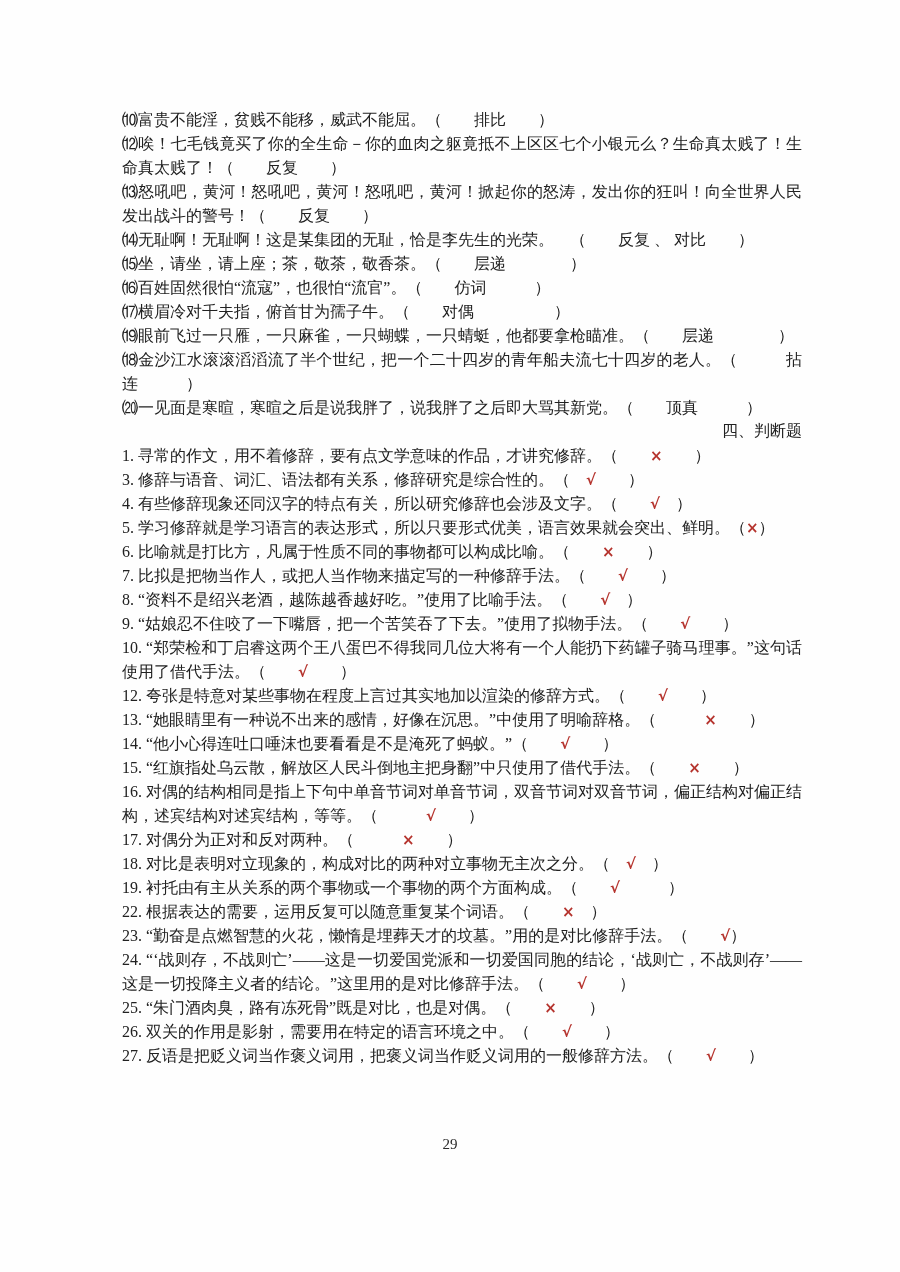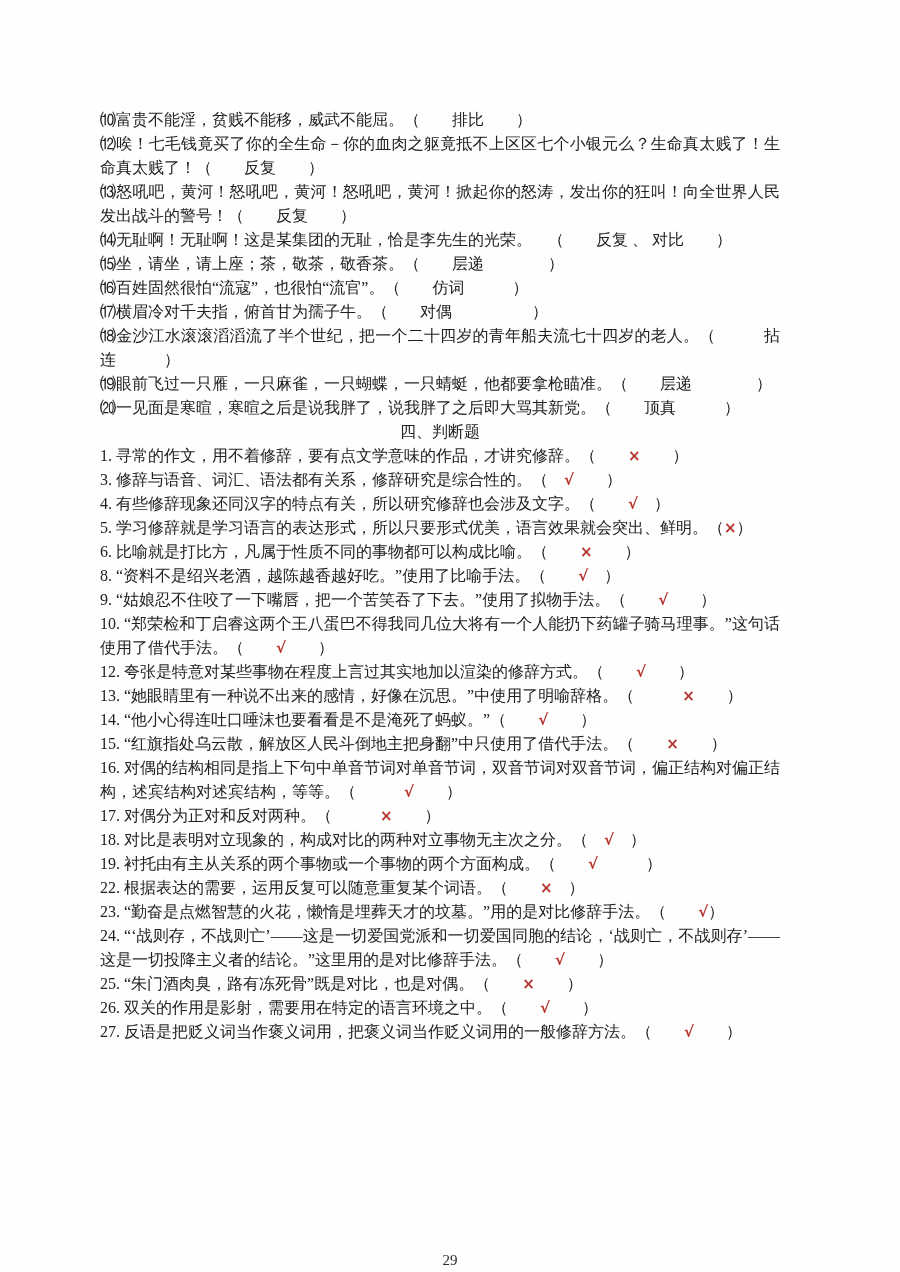--- a/index.html
+++ b/index.html
@@ -10,72 +10,74 @@
   .page {
     position: relative;
     width: 900px;
     height: 1272px;
     background: #fefefe;
     overflow: hidden;
     font-family: "Liberation Serif", serif;
   }
   .content {
     position: absolute;
-    left: 100px;
+    left: 122px;
     top: 108px;
     width: 680px;
     font-size: 16px;
     line-height: 24px;
     color: #212121;
     text-align: justify;
   }
   p.line {
     margin: 0;
     padding: 0;
   }
   p.line.heading {
-    text-align: center;
+    text-align: right;
+    font-family: Liberation Mono, monospace;
   }
   .mark {
     color: var(--answer-red, #b5342e);
     font-family: "DejaVu Sans", sans-serif;
     font-weight: bold;
     font-size: 15px;
   }
   .page-number {
     position: absolute;
-    top: 1252px;
+    top: 1136px;
     left: 0;
     width: 900px;
     text-align: center;
     font-size: 15px;
     color: #2a2a2a;
   }
 </style>
 </head>
 <body>
 
 <div class="page">
   <div class="content">
       <p class="line"><span>⑽富贵不能淫，贫贱不能移，威武不能屈。（　　排比　　）</span></p>
       <p class="line"><span>⑿唉！七毛钱竟买了你的全生命－你的血肉之躯竟抵不上区区七个小银元么？生命真太贱了！生命真太贱了！（　　反复　　）</span></p>
       <p class="line"><span>⒀怒吼吧，黄河！怒吼吧，黄河！怒吼吧，黄河！掀起你的怒涛，发出你的狂叫！向全世界人民发出战斗的警号！（　　反复　　）</span></p>
       <p class="line"><span>⒁无耻啊！无耻啊！这是某集团的无耻，恰是李先生的光荣。　（　　反复 、 对比　　）</span></p>
       <p class="line"><span>⒂坐，请坐，请上座；茶，敬茶，敬香茶。（　　层递　　　　）</span></p>
       <p class="line"><span>⒃百姓固然很怕“流寇”，也很怕“流官”。（　　仿词　　　）</span></p>
       <p class="line"><span>⒄横眉冷对千夫指，俯首甘为孺子牛。（　　对偶　　　　　）</span></p>
+      <p class="line"><span>⒆眼前飞过一只雁，一只麻雀，一只蝴蝶，一只蜻蜓，他都要拿枪瞄准。（　　层递　　　　）</span></p>
       <p class="line"><span>⒅金沙江水滚滚滔滔流了半个世纪，把一个二十四岁的青年船夫流七十四岁的老人。（　　　拈连　　　）</span></p>
-      <p class="line"><span>⒆眼前飞过一只雁，一只麻雀，一只蝴蝶，一只蜻蜓，他都要拿枪瞄准。（　　层递　　　　）</span></p>
       <p class="line"><span>⒇一见面是寒暄，寒暄之后是说我胖了，说我胖了之后即大骂其新党。（　　顶真　　　）</span></p>
       <p class="line heading"><span>四、判断题</span></p>
       <p class="line"><span>1. 寻常的作文，用不着修辞，要有点文学意味的作品，才讲究修辞。（　　</span><span class="mark">×</span><span>　　）</span></p>
       <p class="line"><span>3. 修辞与语音、词汇、语法都有关系，修辞研究是综合性的。（　</span><span class="mark">√</span><span>　　）</span></p>
       <p class="line"><span>4. 有些修辞现象还同汉字的特点有关，所以研究修辞也会涉及文字。（　　</span><span class="mark">√</span><span>　）</span></p>
       <p class="line"><span>5. 学习修辞就是学习语言的表达形式，所以只要形式优美，语言效果就会突出、鲜明。（</span><span class="mark">×</span><span>）</span></p>
       <p class="line"><span>6. 比喻就是打比方，凡属于性质不同的事物都可以构成比喻。（　　</span><span class="mark">×</span><span>　　）</span></p>
+      <p class="line"><span>7. 比拟是把物当作人，或把人当作物来描定写的一种修辞手法。（　　</span><span class="mark">√</span><span>　　）</span></p>
       <p class="line"><span>8. “资料不是绍兴老酒，越陈越香越好吃。”使用了比喻手法。（　　</span><span class="mark">√</span><span>　）</span></p>
       <p class="line"><span>9. “姑娘忍不住咬了一下嘴唇，把一个苦笑吞了下去。”使用了拟物手法。（　　</span><span class="mark">√</span><span>　　）</span></p>
       <p class="line"><span>10. “郑荣检和丁启睿这两个王八蛋巴不得我同几位大将有一个人能扔下药罐子骑马理事。”这句话使用了借代手法。（　　</span><span class="mark">√</span><span>　　）</span></p>
       <p class="line"><span>12. 夸张是特意对某些事物在程度上言过其实地加以渲染的修辞方式。（　　</span><span class="mark">√</span><span>　　）</span></p>
       <p class="line"><span>13. “她眼睛里有一种说不出来的感情，好像在沉思。”中使用了明喻辞格。（　　　</span><span class="mark">×</span><span>　　）</span></p>
       <p class="line"><span>14. “他小心得连吐口唾沫也要看看是不是淹死了蚂蚁。”（　　</span><span class="mark">√</span><span>　　）</span></p>
       <p class="line"><span>15. “红旗指处乌云散，解放区人民斗倒地主把身翻”中只使用了借代手法。（　　</span><span class="mark">×</span><span>　　）</span></p>
       <p class="line"><span>16. 对偶的结构相同是指上下句中单音节词对单音节词，双音节词对双音节词，偏正结构对偏正结构，述宾结构对述宾结构，等等。（　　　</span><span class="mark">√</span><span>　　）</span></p>
       <p class="line"><span>17. 对偶分为正对和反对两种。（　　　</span><span class="mark">×</span><span>　　）</span></p>
       <p class="line"><span>18. 对比是表明对立现象的，构成对比的两种对立事物无主次之分。（　</span><span class="mark">√</span><span>　）</span></p>

